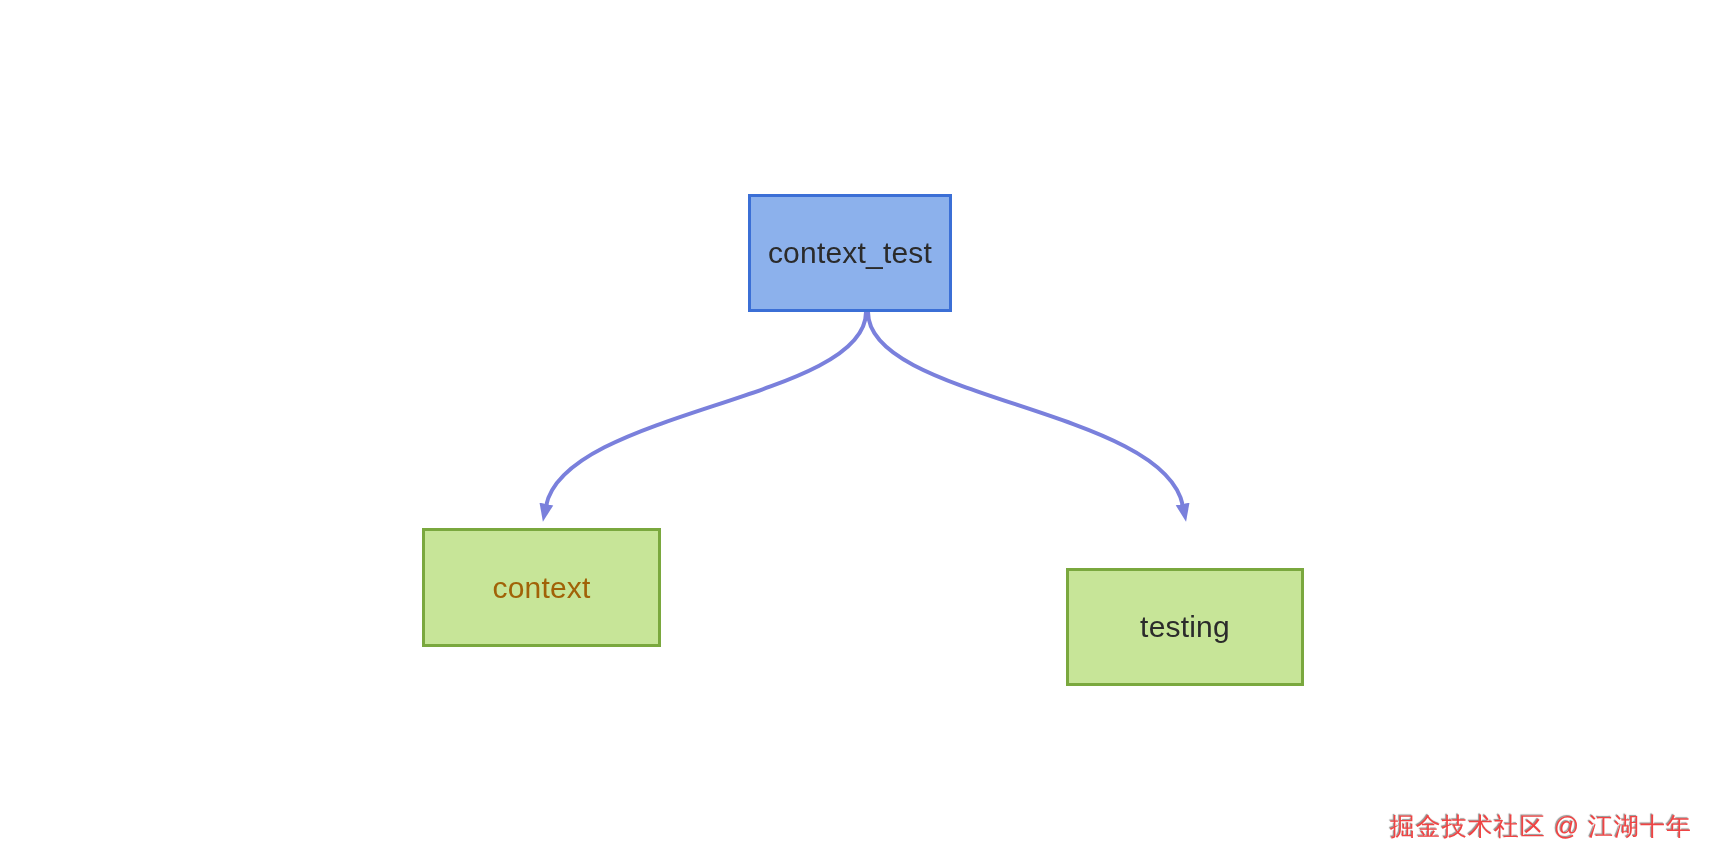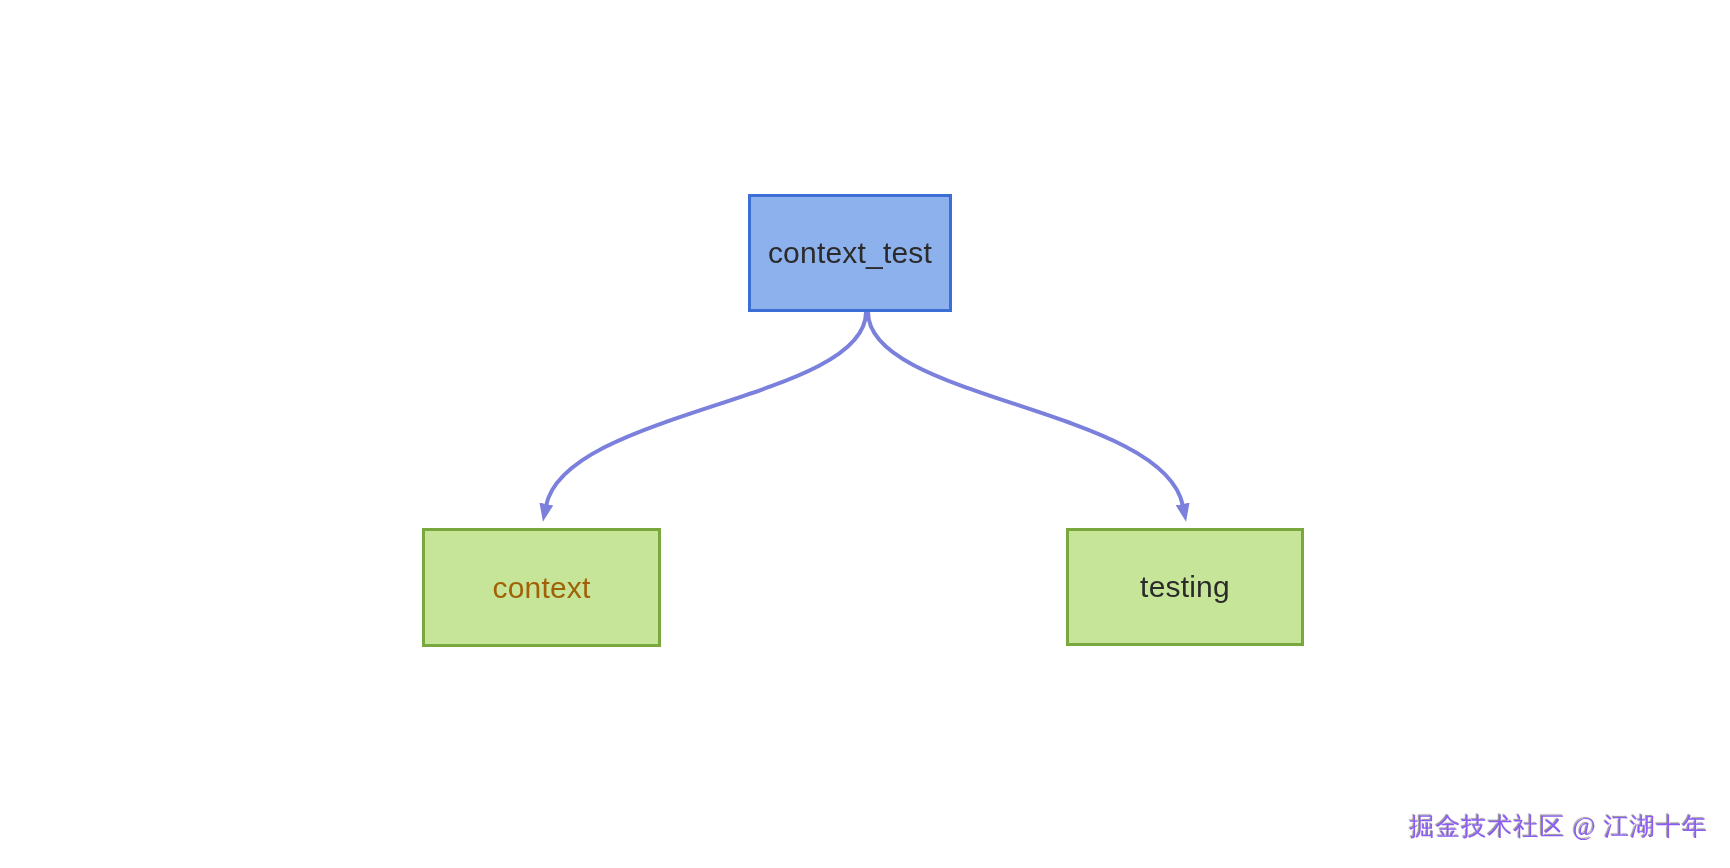--- a/index.html
+++ b/index.html
@@ -48,28 +48,27 @@
     height: 119px;
   }
   .node-right {
     left: 1066px;
     top: 528px;
     width: 238px;
     height: 118px;
   }
   .watermark {
     position: absolute;
-    right: 22px;
+    right: 38px;
     top: 810px;
     font-size: 25px;
     letter-spacing: 1px;
-    color: #8b5cf6;
+    color: #ef4444;
     text-shadow: 1px 1px 1px #ffffff, -1px -1px 1px #8f8d8b;
     white-space: nowrap;
-    font-family: Liberation Serif, serif;
   }
 </style>
 </head>
 <body>
 
 <div class="canvas">
 
   <svg class="edges-layer" width="1730" height="868" viewBox="0 0 1730 868" xmlns="http://www.w3.org/2000/svg">
     <defs>
       <marker id="arrowhead" viewBox="0 0 20 16" refX="2" refY="8" markerWidth="20" markerHeight="16" markerUnits="userSpaceOnUse" orient="auto">
@@ -81,19 +80,19 @@
   </svg>
 
   <div class="node node-root" style="background-color: rgb(140, 177, 236); border-color: rgb(59, 111, 214); color: rgb(43, 43, 43);">
     <span>context_test</span>
   </div>
 
   <div class="node node-left" style="background-color: rgb(199, 229, 152); border-color: rgb(122, 168, 62); color: #a16207;">
     <span>context</span>
   </div>
 
-  <div class="node node-right" style="background-color: rgb(199, 229, 152); border-color: rgb(122, 168, 62); color: rgb(43, 43, 43);">
+  <div class="node node-right" style="background-color: rgb(199, 229, 152); border-color: rgb(122, 168, 62); color: rgb(43, 43, 43); margin-top: 40px;">
     <span>testing</span>
   </div>
 
   <div class="watermark">掘金技术社区 @ 江湖十年</div>
 
 </div>
 
 </body></html>

